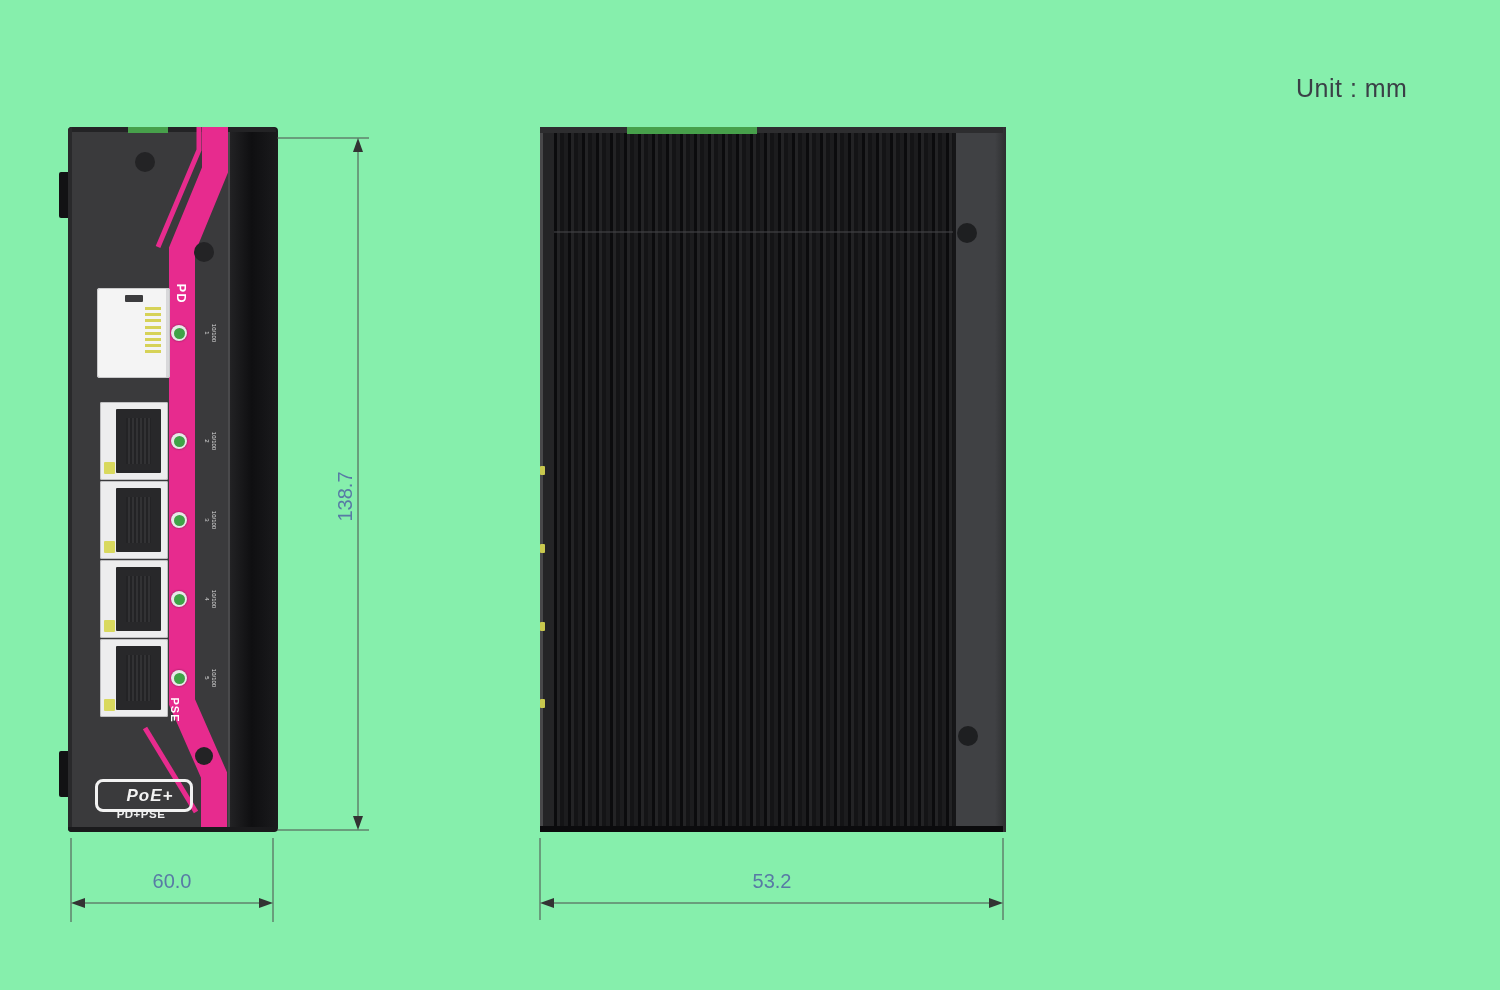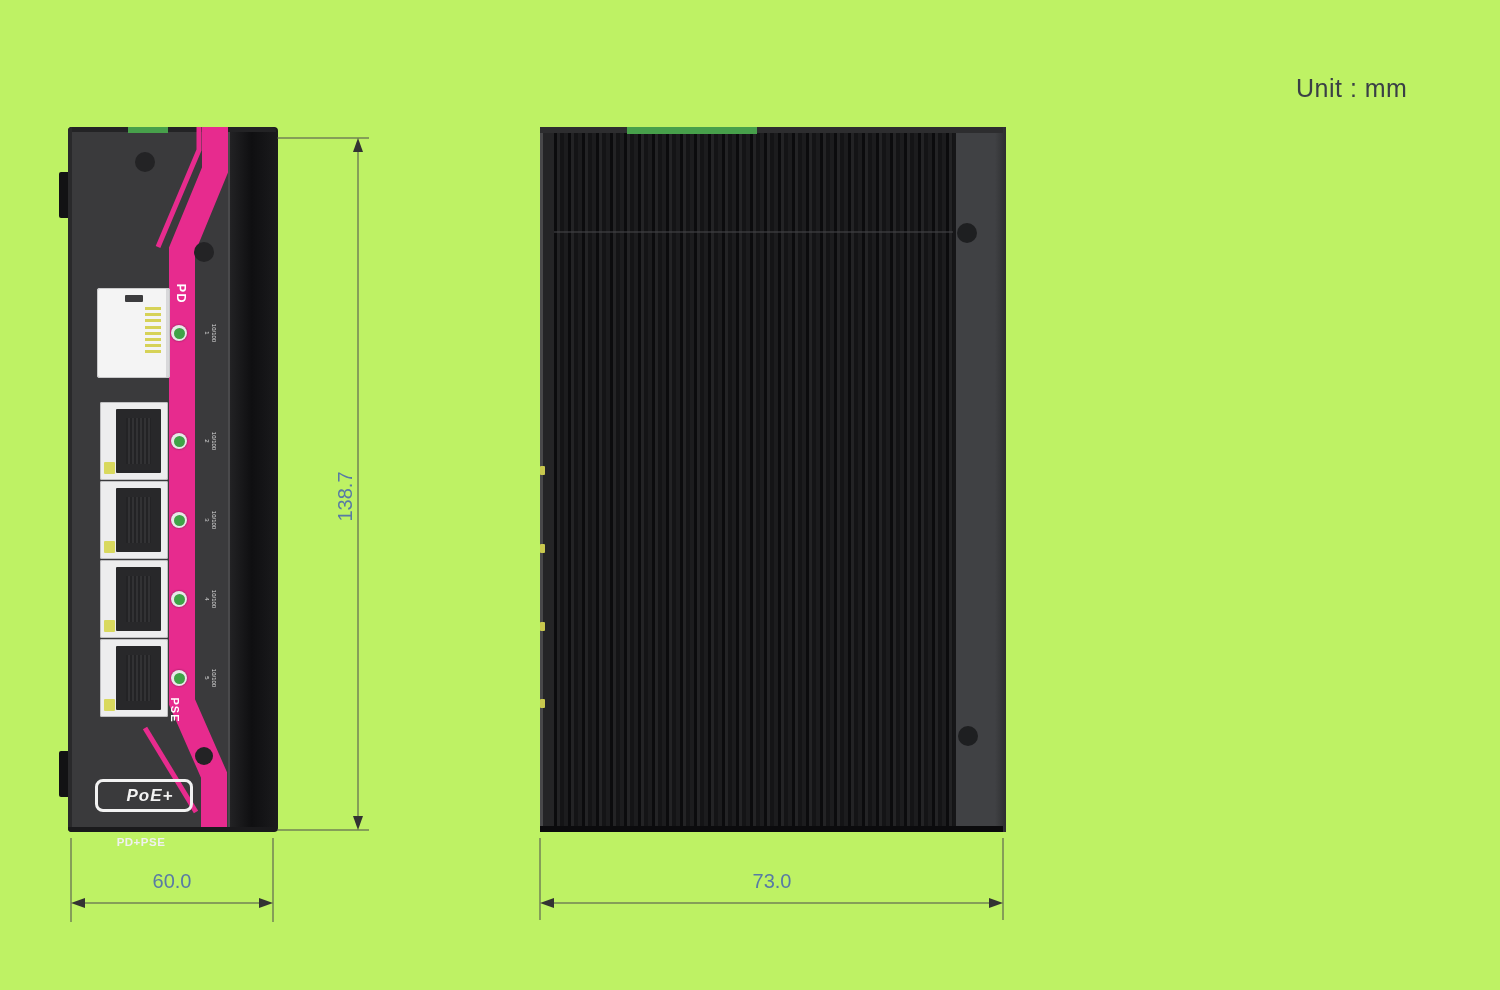--- a/index.html
+++ b/index.html
@@ -1,16 +1,16 @@
 <!DOCTYPE html>
 <html style="--accent-pink: #e72b8e; --led-green: #3fa347; --led-yellow: #d9d95e; --terminal-green: #47a04b; --dimension-text: #587aa5;"><head>
 <meta charset="utf-8">
 <style>
   html,body{margin:0;padding:0;background:#ffffff;}
-  .canvas{position:relative;width:1500px;height:990px;background:#bef264;overflow:hidden;
+  .canvas{position:relative;width:1500px;height:990px;background:#86efac;overflow:hidden;
           font-family:"Liberation Sans", sans-serif;}
   .dim-text{position:absolute;color:var(--dimension-text,#587aa5);font-size:20px;
             text-align:center;white-space:nowrap;}
   .unit-label{position:absolute;left:1296px;top:74px;font-size:25px;color:#3a3f46;
               font-weight:500;letter-spacing:.5px;}
 
   
   .front-view{position:absolute;left:68px;top:127px;width:208px;height:705px;
               background:#3a3a3c;border-radius:4px;}
   .front-right-band{position:absolute;left:160px;top:0;width:48px;height:705px;
@@ -46,21 +46,21 @@
         background:var(--led-green,#3fa347);}
   .led-label{position:absolute;left:119px;width:34px;height:26px;color:#dcdcdc;
         font-size:6px;line-height:7px;text-align:center;transform:rotate(90deg);
         transform-origin:center;}
   .led-label span{display:block;}
 
   .logo-box{position:absolute;left:27px;top:652px;width:92px;height:27px;border:3px solid #f2f2f2;
         border-radius:8px;display:flex;align-items:center;justify-content:center;}
   .logo-text{color:#f2f2f2;font-weight:bold;font-style:italic;font-size:17px;letter-spacing:1px;margin-left:12px;}
   .logo-sub{position:absolute;left:27px;top:681px;width:92px;text-align:center;color:#f0f0f0;
-        font-weight:bold;font-size:11.5px;letter-spacing:.5px;margin-top:28px;}
+        font-weight:bold;font-size:11.5px;letter-spacing:.5px;}
 
   
   .side-view{position:absolute;left:540px;top:127px;width:463px;height:705px;background:#151517;}
   .side-left-edge{position:absolute;left:0;top:0;width:14px;height:100%;
         background:linear-gradient(90deg,#48484a 0 3px,#242426 3px);}
   .side-fins{position:absolute;left:14px;top:0;width:399px;height:100%;
         background:repeating-linear-gradient(90deg,#0b0b0d 0 3px,#232325 3px 6px,#141416 6px 10px,#1c1c1e 10px 14px);}
   .side-seam{position:absolute;left:14px;top:104px;width:399px;height:2px;background:rgba(70,70,72,.55);}
   .side-top-cap{position:absolute;left:0;top:0;width:100%;height:6px;background:#2d2d2f;}
   .side-bottom-cap{position:absolute;left:0;bottom:0;width:100%;height:6px;background:#0b0b0d;}
@@ -211,15 +211,15 @@
 
     <line x1="540" y1="838" x2="540" y2="920"></line>
     <line x1="1003" y1="838" x2="1003" y2="920"></line>
     <line x1="552" y1="903" x2="991" y2="903"></line>
     <polygon points="540,903 554,898 554,908"></polygon>
     <polygon points="1003,903 989,898 989,908"></polygon>
   </svg>
 
   <div class="dim-text" style="left:310px;top:485px;width:70px;transform:rotate(-90deg);">138.7</div>
   <div class="dim-text" style="left:137px;top:870px;width:70px;">60.0</div>
-  <div class="dim-text" style="left:737px;top:870px;width:70px;">73.0</div>
+  <div class="dim-text" style="left:737px;top:870px;width:70px;">53.2</div>
 
 </div>
 
 </body></html>

